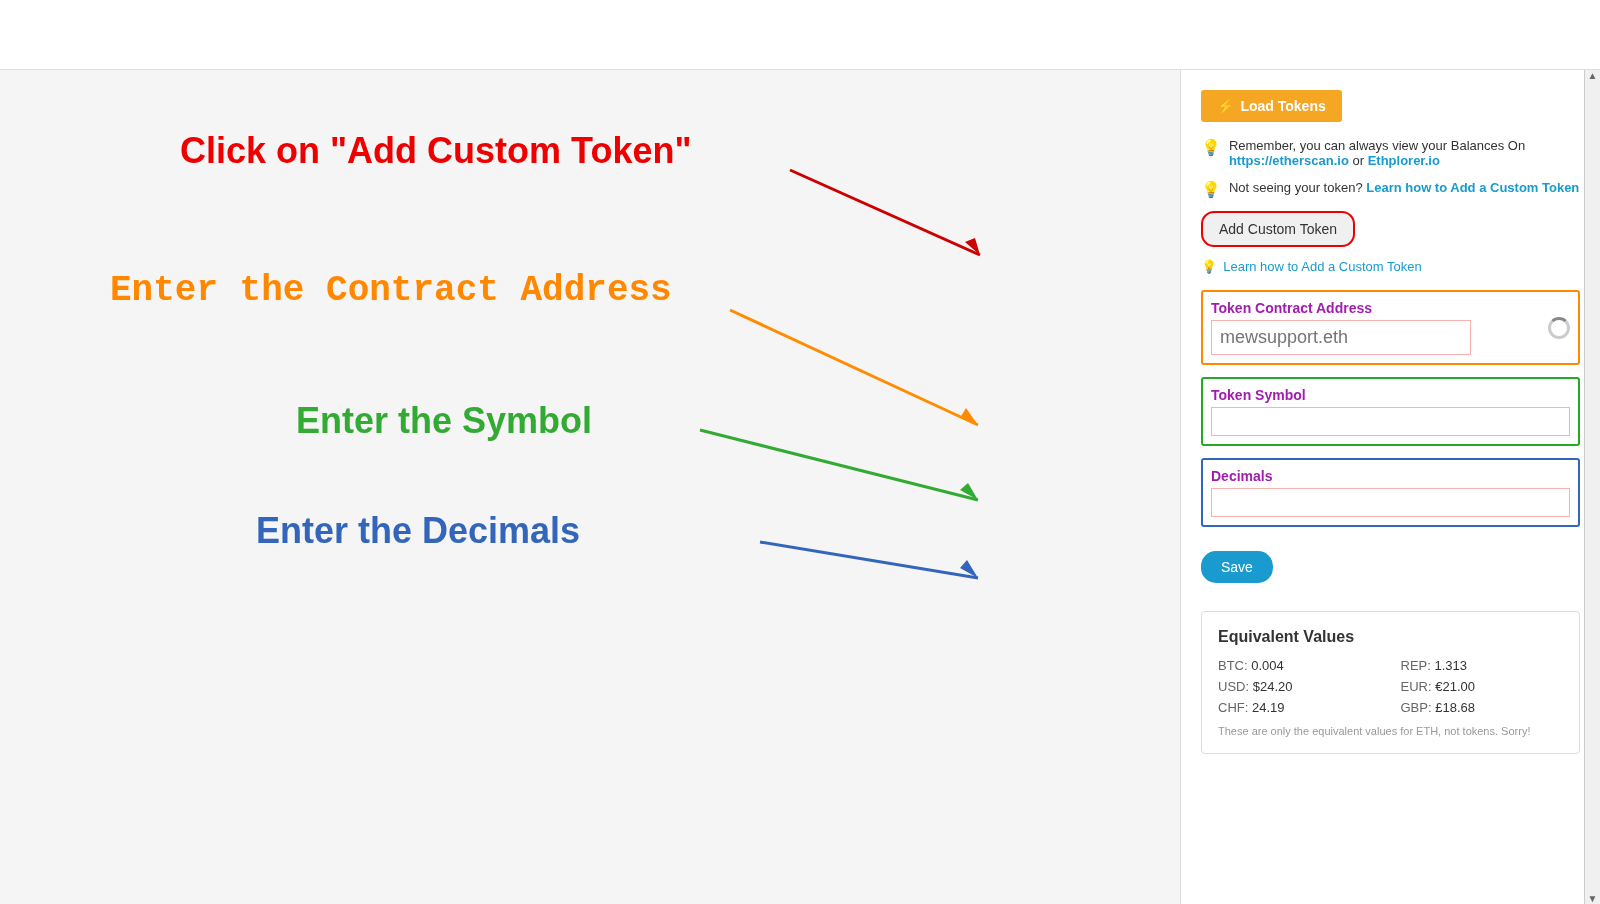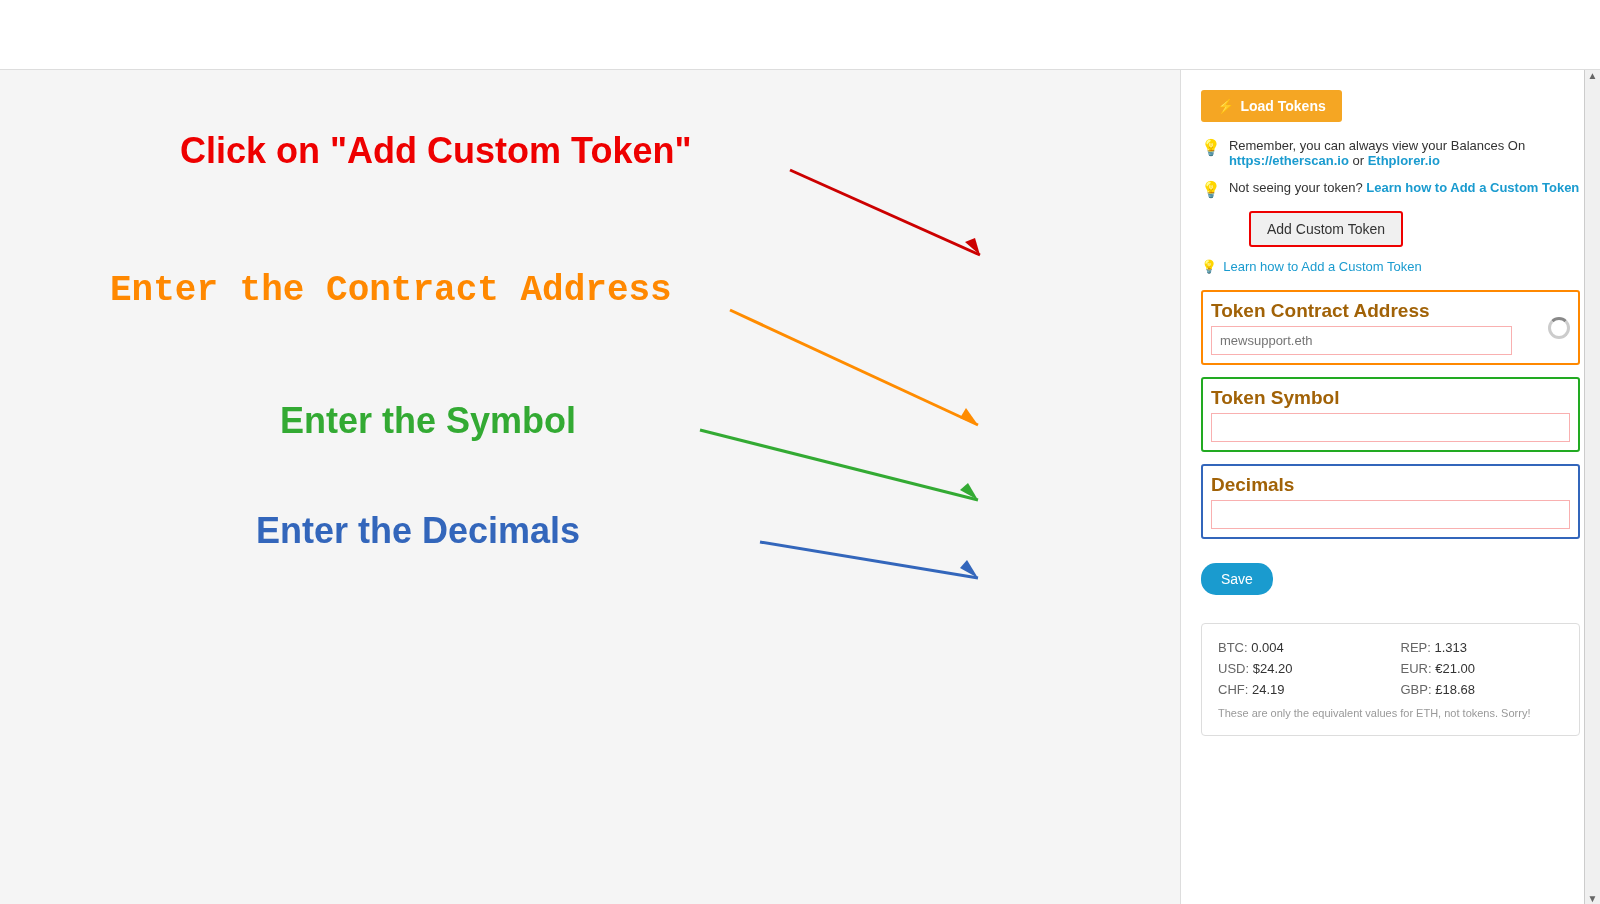--- a/index.html
+++ b/index.html
@@ -64,21 +64,21 @@
     .annotation-orange {
       color: #f80;
       top: 200px;
       left: 110px;
       font-family: Liberation Mono, monospace;
     }
 
     .annotation-green {
       color: #3a3;
       top: 330px;
-      left: 280px;
+      left: 296px;
       font-family: 'Comic Sans MS', cursive, sans-serif;
     }
 
     .annotation-blue {
       color: #36b;
       top: 440px;
       left: 256px;
       font-family: 'Comic Sans MS', cursive, sans-serif;
     }
 
@@ -127,25 +127,24 @@
       text-decoration: none;
       font-weight: bold;
     }
 
     .add-custom-token-btn {
       background: #f0f0f0;
       border: 2px solid #e00;
       padding: 8px 16px;
       font-size: 14px;
       cursor: pointer;
-      border-radius: 3px;
+      border-radius: 13px;
       margin-bottom: 12px;
       display: block;
       color: #333;
-      margin-left: 48px;
     }
 
     .learn-link-row {
       display: flex;
       align-items: center;
       gap: 6px;
       margin-bottom: 16px;
       font-size: 13px;
     }
 
@@ -153,40 +152,40 @@
       color: #1a9bcf;
       text-decoration: none;
     }
 
     
     .form-section {
       margin-bottom: 12px;
     }
 
     .form-section-label {
-      font-size: 19px;
+      font-size: 14px;
       font-weight: bold;
-      color: #a16207;
+      color: #a21caf;
       margin-bottom: 4px;
     }
 
     .contract-address-box {
       border: 2px solid #f80;
       border-radius: 3px;
       padding: 8px;
       display: flex;
       align-items: center;
       gap: 6px;
     }
 
     .contract-address-box input {
       border: 1px solid #f9b0b0;
       padding: 6px 8px;
-      font-size: 13px;
-      width: 301px;
+      font-size: 18px;
+      width: 260px;
       outline: none;
       color: #999;
     }
 
     .contract-address-box .spinner {
       width: 22px;
       height: 22px;
       border-radius: 50%;
       border: 3px solid #ccc;
       border-top-color: #888;
@@ -360,20 +359,21 @@
         <div class="form-section-label">Decimals</div>
         <input type="text" placeholder="" style="">
       </div>
     </div>
 
     
     <button class="save-btn">Save</button>
 
     
     <div class="equiv-section">
+      <div class="equiv-title">Equivalent Values</div>
       <div class="equiv-grid">
         <div>
           <span class="label">BTC:</span>
           <span>0.004</span>
         </div>
         <div>
           <span class="label">REP:</span>
           <span>1.313</span>
         </div>
         <div>

